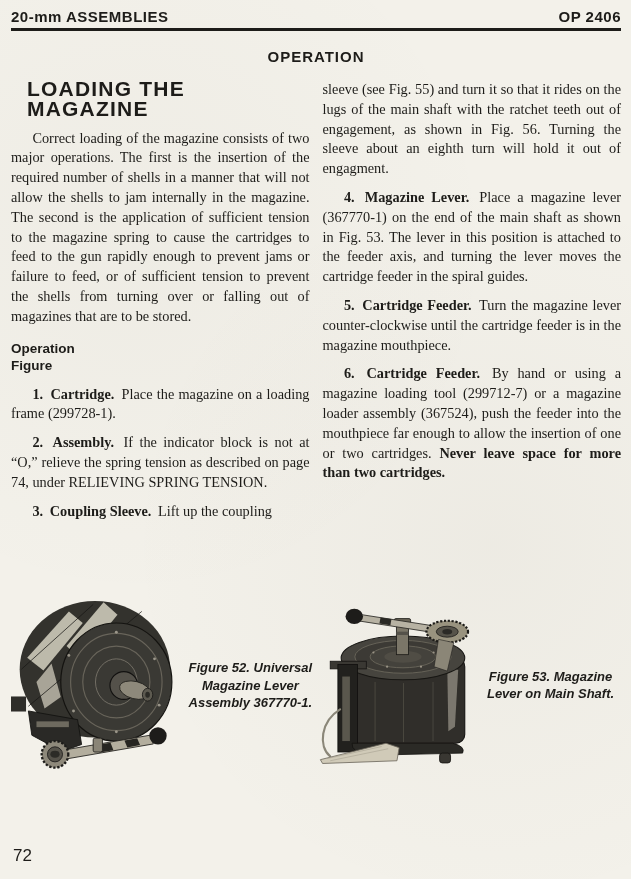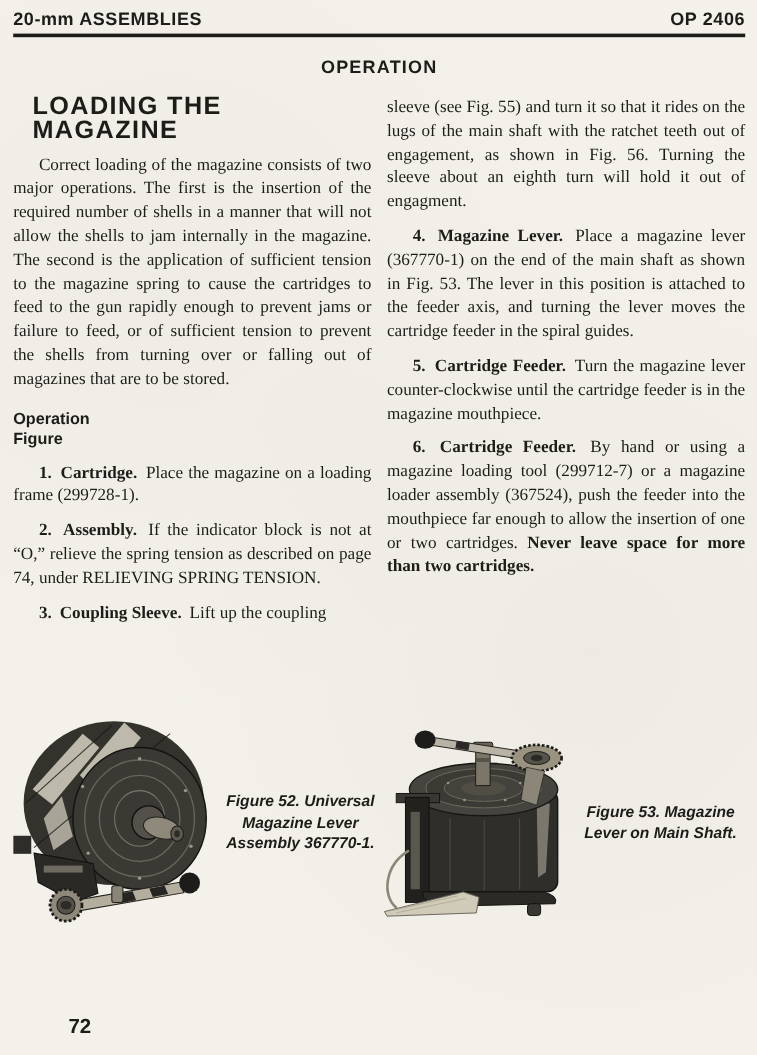--- a/index.html
+++ b/index.html
@@ -61,21 +61,21 @@
   figcaption {
     text-align: center;
     font-family: "Liberation Sans", sans-serif;
     font-weight: bold; font-style: italic;
     font-size: 13px; line-height: 17.5px;
     margin-top: 6px;
   }
   .pagenum {
     position: absolute; left: 13px; bottom: 13px;
     font-family: "Liberation Sans", sans-serif;
-    font-weight: bold; font-size: 17px; margin-left: 44px;
+    font-weight: normal; font-size: 17px;
   }
 </style>
 </head>
 <body>
 
 <div class="page">
 
   <div class="hdr">
     <span>20-mm ASSEMBLIES</span>
     <span>OP 2406</span>

